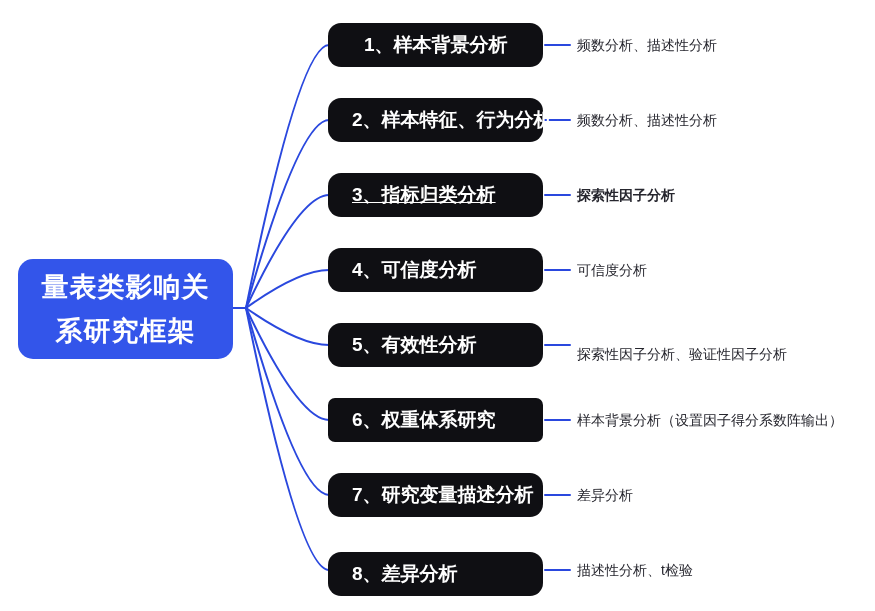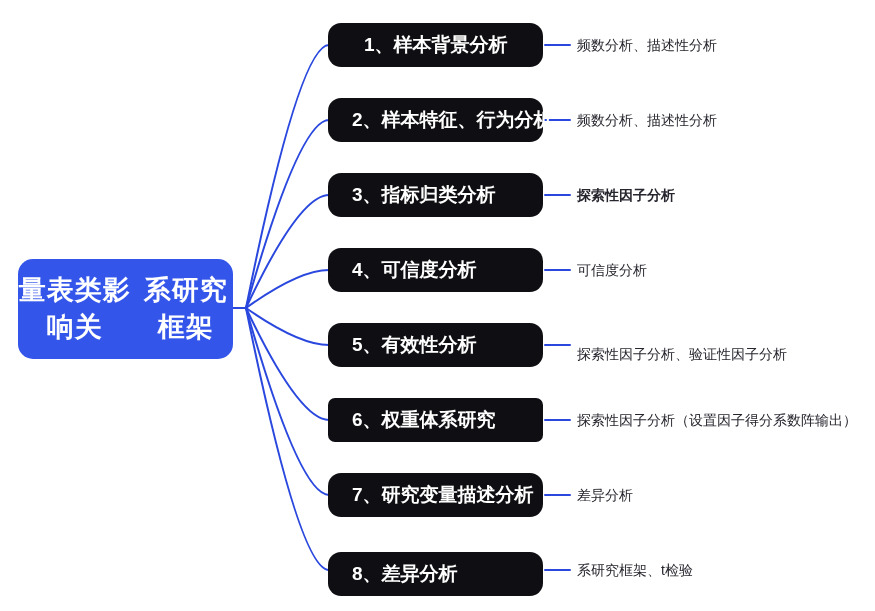--- a/index.html
+++ b/index.html
@@ -15,21 +15,21 @@
   body{
     width:875px;height:611px;background:var(--bg);
     font-family:"Liberation Sans","DejaVu Sans",sans-serif;
     overflow:hidden;
   }
   .canvas{position:relative;width:875px;height:611px;}
   svg.edges{position:absolute;left:0;top:0;width:875px;height:611px;}
   .root{
     position:absolute;left:18px;top:259px;width:215px;height:100px;
     background:var(--root-fill);border-radius:15px;
-    display:flex;justify-content:center;align-items:center;
+    display:flex;flex-direction:column;justify-content:center;align-items:center;
     color:var(--root-text);font-weight:bold;font-size:27px;line-height:37px;
     letter-spacing:1px;text-align:center;gap:7px;
   }
   .branch-node{
     position:absolute;left:328px;width:215px;height:44px;box-sizing:border-box;
     background:var(--branch-fill);border-radius:13px;
     display:flex;align-items:center;padding-left:24px;
     color:var(--branch-text);font-weight:bold;font-size:19px;white-space:nowrap;
   }
   .branch-desc{
@@ -68,38 +68,38 @@
 
   <div id="branches">
       <div class="branch-node" style="top: 23px; padding-left: 36px;">
         <span>1、样本背景分析</span>
       </div>
       <div class="branch-desc" style="top: 35px;">频数分析、描述性分析</div>
       <div class="branch-node" style="top: 98px;">
         <span>2、样本特征、行为分析</span>
       </div>
       <div class="branch-desc" style="top: 110px;">频数分析、描述性分析</div>
-      <div class="branch-node" style="top: 173px;">
+      <div class="branch-node" style="top: 173px; text-decoration: underline;">
         <span>3、指标归类分析</span>
       </div>
       <div class="branch-desc" style="top: 185px; font-weight: bold;">探索性因子分析</div>
       <div class="branch-node" style="top: 248px;">
         <span>4、可信度分析</span>
       </div>
       <div class="branch-desc" style="top: 260px;">可信度分析</div>
       <div class="branch-node" style="top: 323px;">
         <span>5、有效性分析</span>
       </div>
       <div class="branch-desc" style="top: 344px;">探索性因子分析、验证性因子分析</div>
       <div class="branch-node" style="top: 398px; border-radius: 7px;">
         <span>6、权重体系研究</span>
       </div>
-      <div class="branch-desc" style="top: 410px;">探索性因子分析（设置因子得分系数阵输出）</div>
+      <div class="branch-desc" style="top: 410px;">样本背景分析（设置因子得分系数阵输出）</div>
       <div class="branch-node" style="top: 473px;">
         <span>7、研究变量描述分析</span>
       </div>
       <div class="branch-desc" style="top: 485px;">差异分析</div>
       <div class="branch-node" style="top: 552px;">
         <span>8、差异分析</span>
       </div>
-      <div class="branch-desc" style="top: 560px;">系研究框架、t检验</div>
+      <div class="branch-desc" style="top: 560px;">描述性分析、t检验</div>
     </div>
 </div>
 
 </body></html>

